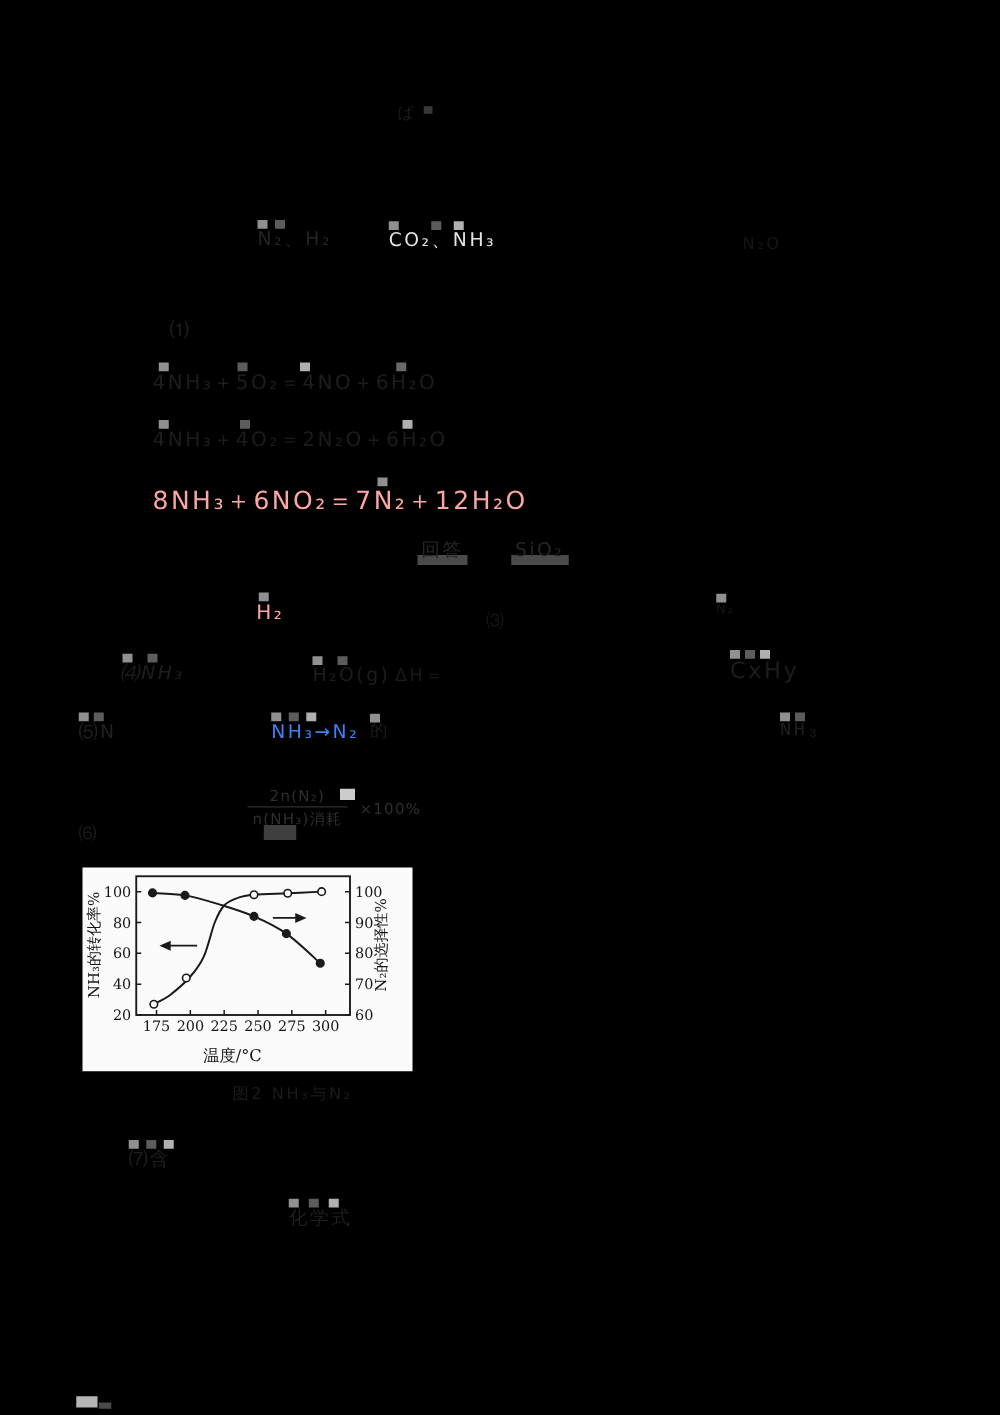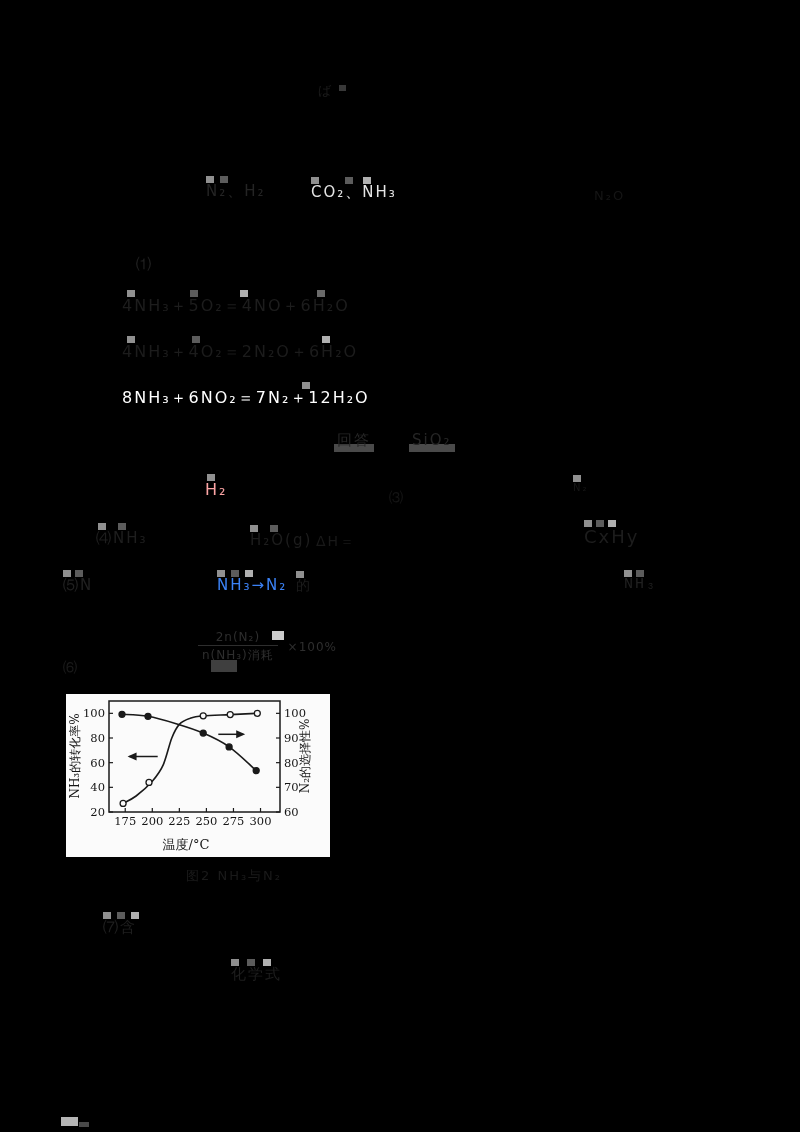--- a/index.html
+++ b/index.html
@@ -22,27 +22,27 @@
 
 <div id="page">
   <div id="fragments-layer">
       <div class="frag" style="left: 318px; top: 84px; font-size: 13px; color: rgb(28, 28, 28);">ば</div>
       <div class="frag" style="left: 206px; top: 183px; font-size: 15px; color: rgb(36, 36, 36);">N₂、H₂<span class="tick" style="left: 0px; background: rgb(144, 144, 144);"></span><span class="tick" style="left: 14px; background: rgb(92, 92, 92);"></span></div>
       <div class="frag" style="left: 311px; top: 184px; font-size: 15px; color: #e5e5e5;">CO₂、NH₃<span class="tick" style="left: 0px; background: rgb(144, 144, 144);"></span><span class="tick" style="left: 34px; background: rgb(92, 92, 92);"></span><span class="tick" style="left: 52px; background: rgb(176, 176, 176);"></span></div>
       <div class="frag" style="left: 594px; top: 189px; font-size: 13px; color: rgb(21, 21, 21);">N₂O</div>
       <div class="frag" style="left: 136px; top: 256px; font-size: 15px; color: rgb(32, 32, 32);">⑴</div>
       <div class="frag" style="left: 122px; top: 297px; font-size: 16px; color: rgb(29, 29, 29);">4NH₃＋5O₂＝4NO＋6H₂O<span class="tick" style="left: 5px; background: rgb(144, 144, 144);"></span><span class="tick" style="left: 68px; background: rgb(92, 92, 92);"></span><span class="tick" style="left: 118px; background: rgb(176, 176, 176);"></span><span class="tick" style="left: 195px; background: rgb(106, 106, 106);"></span></div>
       <div class="frag" style="left: 122px; top: 343px; font-size: 16px; color: rgb(28, 28, 28);">4NH₃＋4O₂＝2N₂O＋6H₂O<span class="tick" style="left: 5px; background: rgb(144, 144, 144);"></span><span class="tick" style="left: 70px; background: rgb(92, 92, 92);"></span><span class="tick" style="left: 200px; background: rgb(176, 176, 176);"></span></div>
-      <div class="frag" style="left: 122px; top: 389px; font-size: 16px; color: #ffffff;">8NH₃＋6NO₂＝7N₂＋12H₂O<span class="tick" style="left: 180px; background: rgb(144, 144, 144);"></span></div>
+      <div class="frag" style="left: 122px; top: 389px; font-size: 20px; color: #fca5a5;">8NH₃＋6NO₂＝7N₂＋12H₂O<span class="tick" style="left: 180px; background: rgb(144, 144, 144);"></span></div>
       <div class="frag hasbg" style="left: 334px; top: 431px; font-size: 15px; color: rgb(38, 38, 38); background: linear-gradient(to top, rgb(74, 74, 74) 38%, transparent 38%);">回答</div>
       <div class="frag hasbg" style="left: 409px; top: 431px; font-size: 15px; color: rgb(38, 38, 38); background: linear-gradient(to top, rgb(74, 74, 74) 38%, transparent 38%);">SiO₂</div>
       <div class="frag" style="left: 205px; top: 481px; font-size: 16px; color: #fca5a5;">H₂<span class="tick" style="left: 2px; background: rgb(144, 144, 144);"></span></div>
       <div class="frag" style="left: 389px; top: 490px; font-size: 14px; color: rgb(20, 20, 20);">⑶</div>
       <div class="frag" style="left: 573px; top: 482px; font-size: 10px; color: rgb(22, 22, 22); text-align: right;">N₂<span class="tick" style="left: 0px; background: rgb(144, 144, 144);"></span></div>
-      <div class="frag" style="left: 96px; top: 530px; font-size: 15px; color: rgb(30, 30, 30);">⑷NH₃<span class="tick" style="left: 2px; background: rgb(144, 144, 144);"></span><span class="tick" style="left: 22px; background: rgb(92, 92, 92);"></span></div>
+      <div class="frag" style="left: 96px; top: 530px; font-size: 15px; color: rgb(30, 30, 30); font-style: italic;">⑷NH₃<span class="tick" style="left: 2px; background: rgb(144, 144, 144);"></span><span class="tick" style="left: 22px; background: rgb(92, 92, 92);"></span></div>
       <div class="frag" style="left: 250px; top: 532px; font-size: 15px; color: rgb(29, 29, 29);">H₂O(g)<span class="tick" style="left: 0px; background: rgb(144, 144, 144);"></span><span class="tick" style="left: 20px; background: rgb(92, 92, 92);"></span></div>
       <div class="frag" style="left: 316px; top: 534px; font-size: 14px; color: rgb(25, 25, 25);">ΔH＝</div>
       <div class="frag" style="left: 584px; top: 527px; font-size: 18px; color: rgb(29, 29, 29);">CxHy<span class="tick" style="left: 0px; background: rgb(144, 144, 144);"></span><span class="tick" style="left: 12px; background: rgb(92, 92, 92);"></span><span class="tick" style="left: 24px; background: rgb(176, 176, 176);"></span></div>
       <div class="frag" style="left: 63px; top: 577px; font-size: 15px; color: rgb(32, 32, 32);">⑸N<span class="tick" style="left: 0px; background: rgb(144, 144, 144);"></span><span class="tick" style="left: 12px; background: rgb(92, 92, 92);"></span></div>
       <div class="frag" style="left: 217px; top: 577px; font-size: 15px; color: #3b82f6;">NH₃→N₂<span class="tick" style="left: 0px; background: rgb(144, 144, 144);"></span><span class="tick" style="left: 14px; background: rgb(92, 92, 92);"></span><span class="tick" style="left: 28px; background: rgb(176, 176, 176);"></span></div>
       <div class="frag" style="left: 296px; top: 578px; font-size: 14px; color: rgb(27, 27, 27);">的<span class="tick" style="left: 0px; background: rgb(144, 144, 144);"></span></div>
       <div class="frag" style="left: 624px; top: 577px; font-size: 15px; color: rgb(32, 32, 32); font-family: Liberation Mono, monospace;">NH₃<span class="tick" style="left: 0px; background: rgb(144, 144, 144);"></span><span class="tick" style="left: 12px; background: rgb(92, 92, 92);"></span></div>
       <div class="frag" style="left: 63px; top: 660px; font-size: 14px; color: rgb(26, 26, 26);">⑹</div>
       <div class="frag" style="left: 186px; top: 869px; font-size: 13px; color: rgb(26, 26, 26);">图2 NH₃与N₂</div>
       <div class="frag" style="left: 103px; top: 919px; font-size: 15px; color: rgb(31, 31, 31);">⑺含<span class="tick" style="left: 0px; background: rgb(144, 144, 144);"></span><span class="tick" style="left: 14px; background: rgb(92, 92, 92);"></span><span class="tick" style="left: 28px; background: rgb(176, 176, 176);"></span></div>

